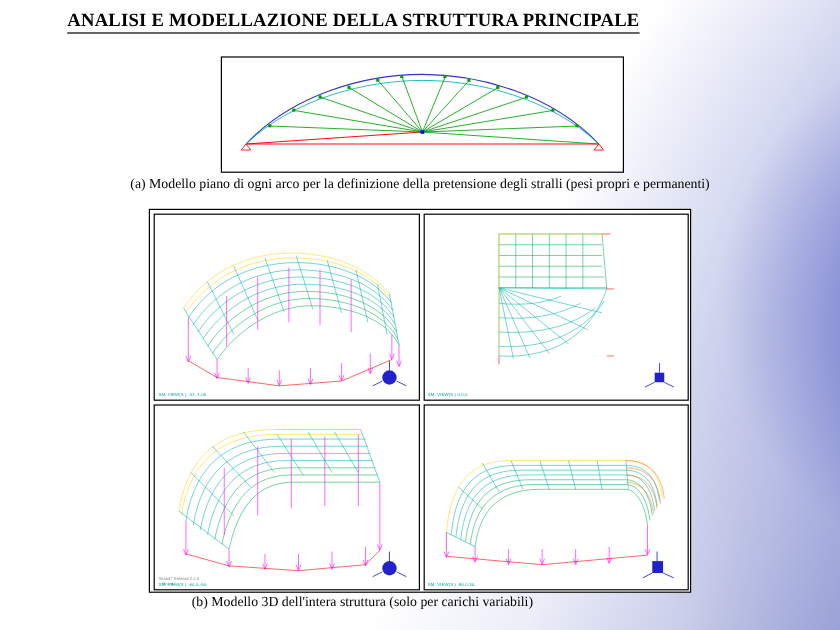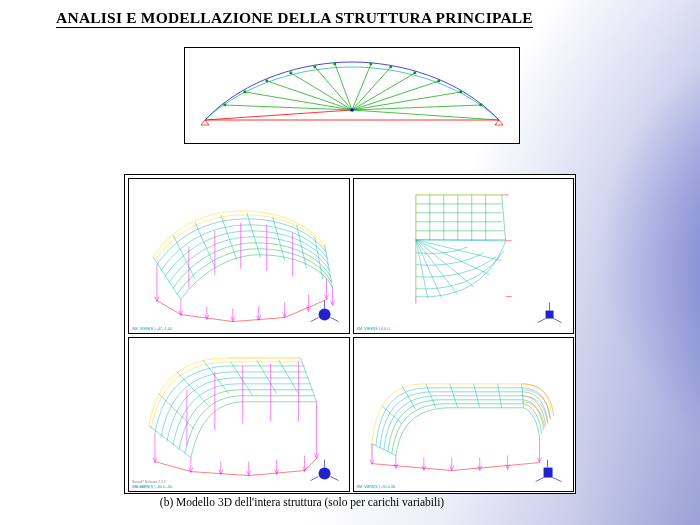--- a/index.html
+++ b/index.html
@@ -166,20 +166,21 @@
         <rect x="294.5" y="55.5" width="2.6" height="2.6"></rect>
       </g>
 
       <rect x="165.5" y="60.5" width="3" height="3" fill="#0000ff"></rect>
 
       <polygon points="20,72 16,77 24,77" fill="none" stroke="#ff0000" stroke-width="0.7"></polygon>
       <polygon points="314,72 310,77 318,77" fill="none" stroke="#ff0000" stroke-width="0.7"></polygon>
     </svg>
   </div>
 
+  <div id="caption-a">(a) Modello piano di ogni arco per la definizione della pretensione degli stralli (pesi propri e permanenti)</div>
 
   <div id="panel-b">
     <div class="fem-grid">
 
       <div class="fem-cell">
         <svg width="100%" height="100%" viewBox="0 0 220 154" preserveAspectRatio="none">
           <g stroke-width="0.45" fill="none">
 
             <g stroke="#00b0b0">
               <path d="M28,86 C48,56 80,40 118,40 C152,40 182,52 198,74"></path>

